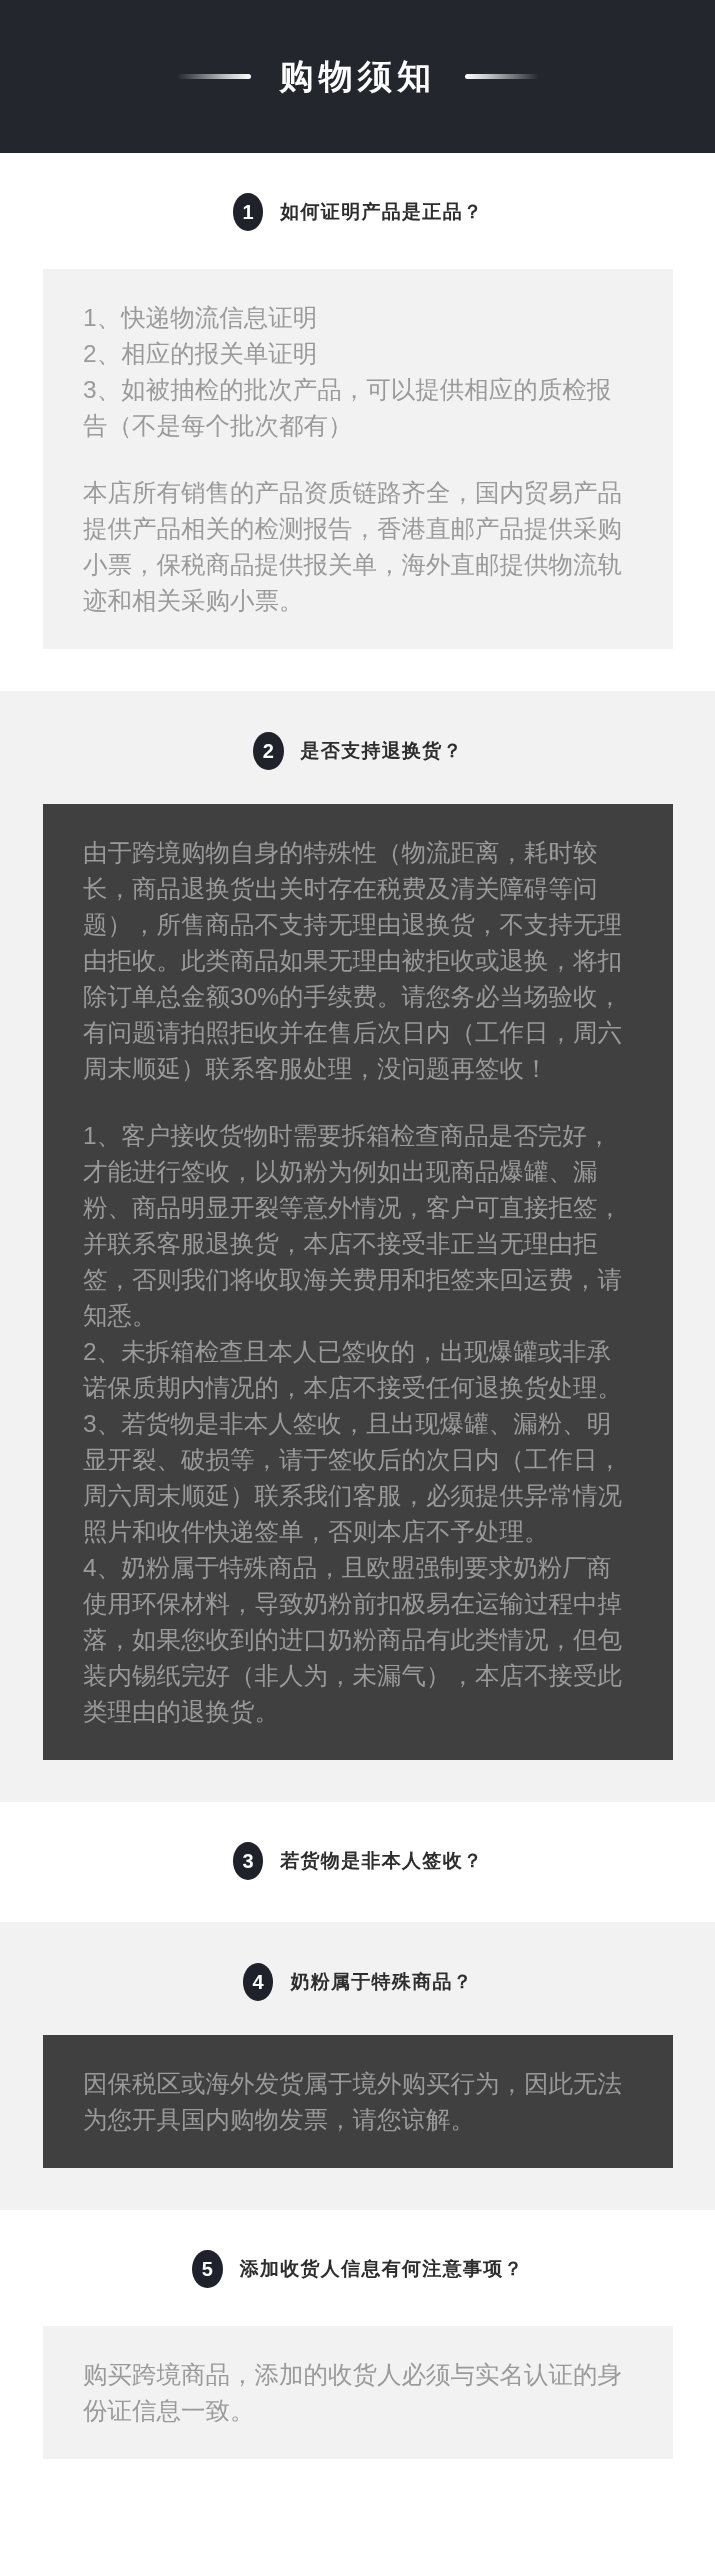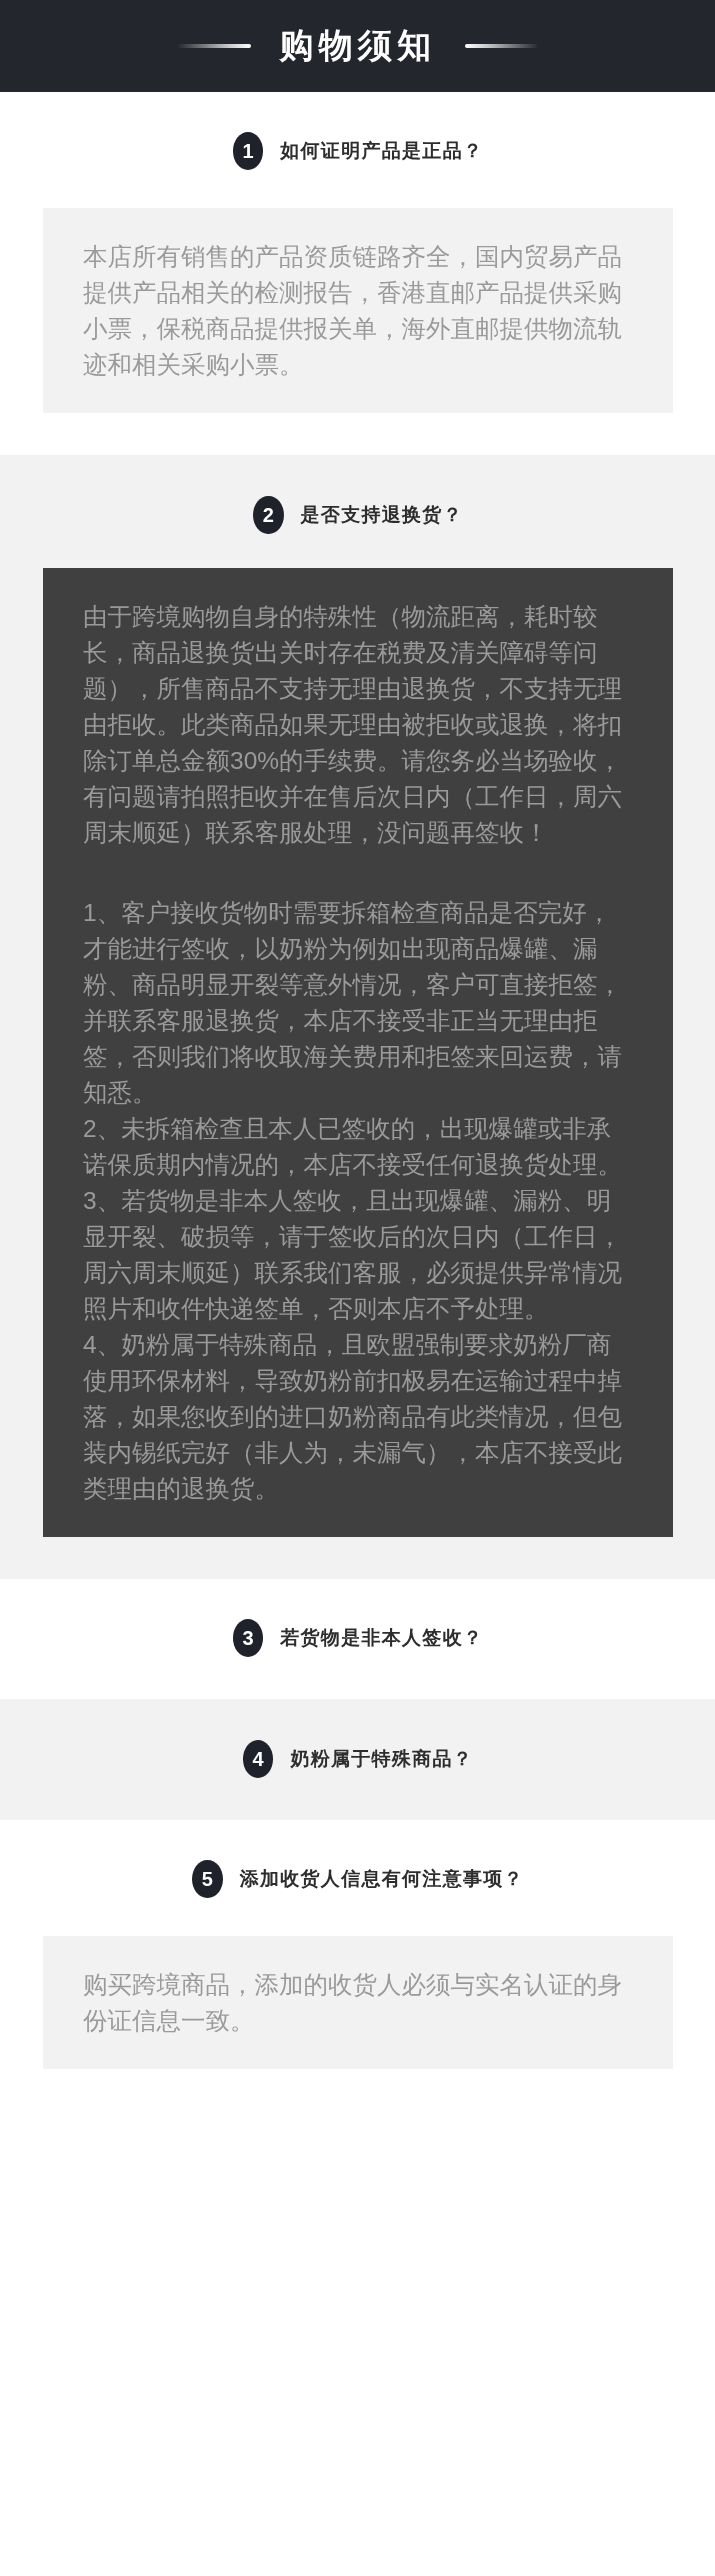--- a/index.html
+++ b/index.html
@@ -8,21 +8,21 @@
     background: #ffffff;
   }
   body {
     width: 716px;
     min-height: 2576px;
     font-family: "Liberation Sans", "DejaVu Sans", sans-serif;
   }
 
   
   .page-header {
-    height: 92px;
+    height: 153px;
     background: #23262d;
     display: flex;
     align-items: center;
     justify-content: center;
     gap: 28px;
   }
   .page-header .htitle {
     color: #ffffff;
     font-size: 34px;
     font-weight: bold;
@@ -77,21 +77,21 @@
     font-size: 24.5px;
     line-height: 36px;
     color: #9a9a9a;
   }
   .box.gray  { background: #f2f2f2; }
   .box.white { background: #404040; }
   .box p {
     margin: 0;
     white-space: pre-line;
   }
-  .box p + p { margin-top: 44px; }
+  .box p + p { margin-top: 31px; }
 
   
   .sec-white .title-row { margin-top: 40px; }
   .sec-white .box       { margin-top: 38px; }
 
   
   .band {
     background: #f2f2f2;
     margin-top: 42px;
     padding-top: 41px;
@@ -109,20 +109,23 @@
   <div class="htitle">购物须知</div>
   <div class="hline right"></div>
 </div>
 
 <div class="sec-white">
   <div class="title-row">
     <div class="badge">1</div>
     <div class="section-title">如何证明产品是正品？</div>
   </div>
   <div class="box gray">
+    <p>1、快递物流信息证明
+2、相应的报关单证明
+3、如被抽检的批次产品，可以提供相应的质检报告（不是每个批次都有）</p>
     <p>本店所有销售的产品资质链路齐全，国内贸易产品提供产品相关的检测报告，香港直邮产品提供采购小票，保税商品提供报关单，海外直邮提供物流轨迹和相关采购小票。</p>
   </div>
 </div>
 
 <div class="band">
   <div class="title-row">
     <div class="badge">2</div>
     <div class="section-title">是否支持退换货？</div>
   </div>
   <div class="box white">
@@ -139,20 +142,23 @@
     <div class="badge">3</div>
     <div class="section-title">若货物是非本人签收？</div>
   </div>
 </div>
 
 <div class="band">
   <div class="title-row">
     <div class="badge">4</div>
     <div class="section-title">奶粉属于特殊商品？</div>
   </div>
+  <div class="box white">
+    <p>因保税区或海外发货属于境外购买行为，因此无法为您开具国内购物发票，请您谅解。</p>
+  </div>
 </div>
 
 <div class="sec-white sec-last">
   <div class="title-row">
     <div class="badge">5</div>
     <div class="section-title">添加收货人信息有何注意事项？</div>
   </div>
   <div class="box gray">
     <p>购买跨境商品，添加的收货人必须与实名认证的身份证信息一致。</p>
   </div>

